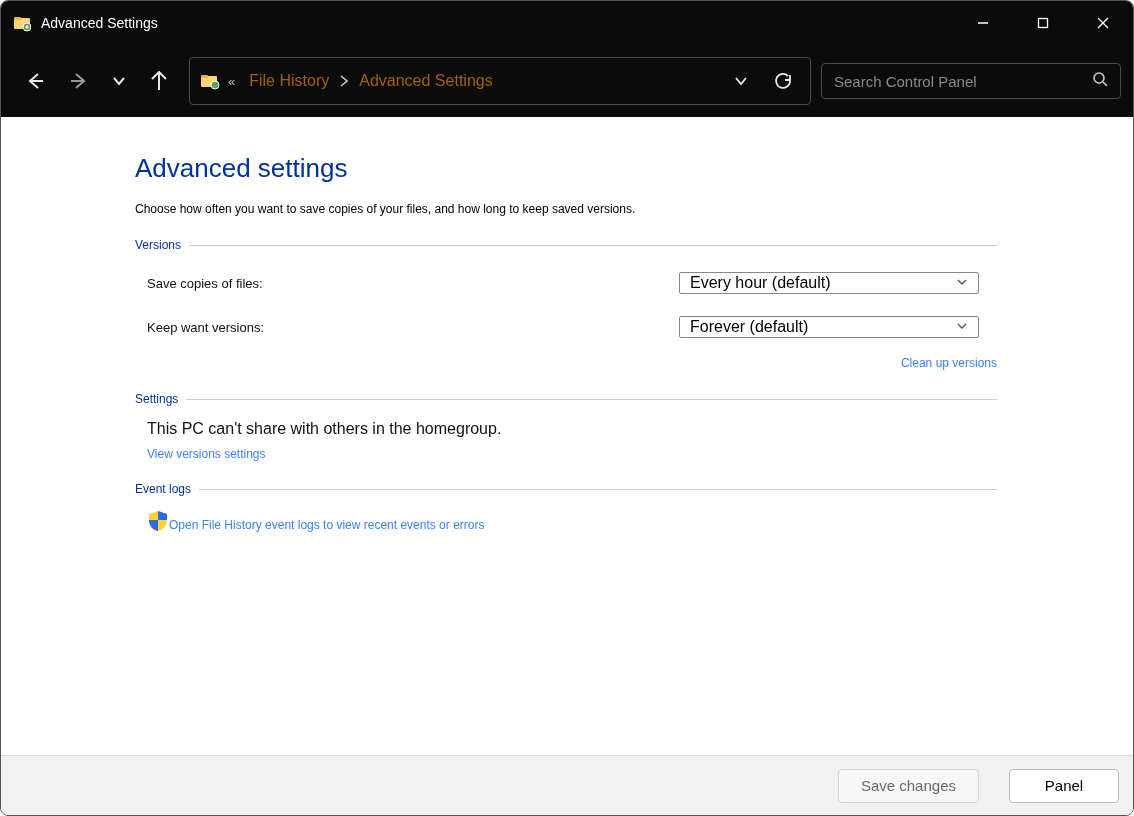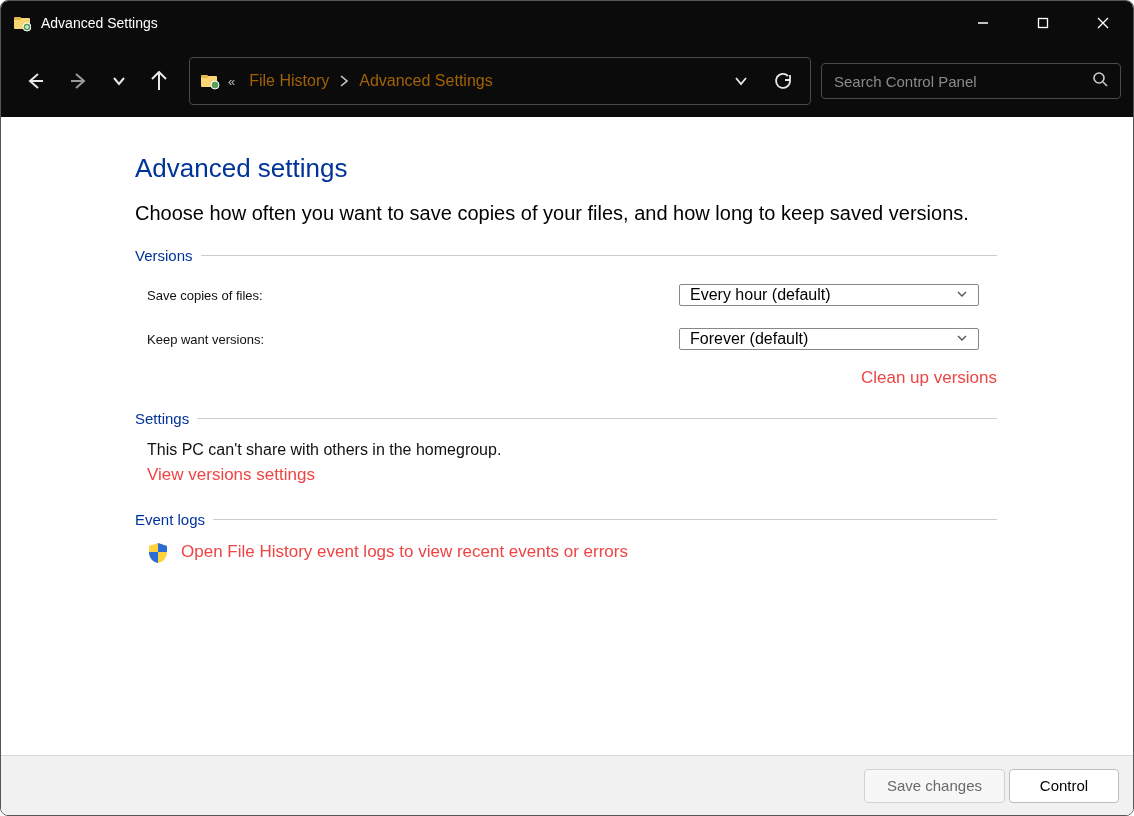--- a/index.html
+++ b/index.html
@@ -26,35 +26,35 @@
   .addr-wrap .spacer { flex: 1; }
   .addr-btn { width: 42px; height: 42px; display: flex; align-items: center; justify-content: center; }
   .search-wrap { width: 300px; height: 36px; border: 1px solid #4a4a4a; border-radius: 4px; display: flex; align-items: center; padding: 0 12px; }
   .search-input { flex: 1; background: transparent; border: none; outline: none; color: #fff; font-size: 15px; }
   .search-input::placeholder { color: #8a8a8a; }
   .search-icon { color: #ccc; }
   
   .content { flex: 1; background: #fff; padding: 36px 0 0 0; overflow: auto; }
   .inner { width: 862px; margin-left: 134px; }
   .page-title { color: #003399; font-size: 26px; font-weight: 400; margin-bottom: 18px; }
-  .page-desc { font-size: 20px; color: #000; margin-bottom: 22px; }
+  .page-desc { font-size: 12px; color: #000; margin-bottom: 22px; }
   .group-header { display: flex; align-items: center; margin-bottom: 14px; }
-  .group-label { color: #003399; font-size: 15px; padding-right: 8px; white-space: nowrap; text-align: center; }
+  .group-label { color: #003399; font-size: 12px; padding-right: 8px; white-space: nowrap; text-align: center; }
   .group-line { flex: 1; height: 1px; background: #ccc; }
   .row { display: flex; align-items: center; padding: 6px 0 6px 12px; }
   .row-label { width: 532px; font-size: 13px; color: #111; }
   .combo { flex: 0 0 300px; height: 22px; border: 1px solid #888; background: #fff; display: flex; align-items: center; padding: 0 10px; font-size: 16px; justify-content: space-between; border-radius: 2px; }
-  .link { color: #ef4444; font-size: 17px; cursor: pointer; }
+  .link { color: #3b82f6; font-size: 12px; cursor: pointer; }
   .link-row-right { display: flex; justify-content: flex-end; padding: 12px 0 22px 0; }
-  .section-body { padding-left: 12px; margin-bottom: 26px; }
+  .section-body { padding-left: 12px; margin-bottom: 20px; }
   .section-body .plain { font-size: 16px; color: #111; margin-bottom: 6px; }
-  .shield-row { display: flex; align-items: flex-start; gap: 12px; padding-left: 12px; }
+  .shield-row { display: flex; align-items: flex-end; padding-left: 12px; }
   .shield-icon { width: 22px; height: 22px; }
   
-  .footer { height: 60px; background: #f1f1f1; border-top: 1px solid #d9d9d9; display: flex; align-items: center; justify-content: flex-end; padding: 0 14px; gap: 4px; }
+  .footer { height: 60px; background: #f1f1f1; border-top: 1px solid #d9d9d9; display: flex; align-items: center; justify-content: flex-end; padding: 0 14px; gap: 30px; }
   .btn { min-width: 110px; height: 34px; border: 1px solid #bcbcbc; background: #fff; border-radius: 4px; font-size: 15px; padding: 0 22px; display:flex; align-items:center; justify-content:center; }
   .btn.primary-disabled { color: #6a6a6a; background: #f7f7f7; border-color: #d2d2d2; }
 </style>
 </head>
 <body>
 
 <div class="window">
 
   <div class="titlebar">
     <span class="app-icon">
@@ -207,16 +207,16 @@
             <path d="M11 21 C6 20 2 16 2 10 L11 10 Z" fill="#2c6cd6"></path>
           </svg>
         </span>
         <span class="link">Open File History event logs to view recent events or errors</span>
       </div>
     </div>
   </div>
 
   <div class="footer">
     <button class="btn primary-disabled">Save changes</button>
-    <button class="btn">Control</button>
+    <button class="btn">Panel</button>
   </div>
 
 </div>
 
 </body></html>

